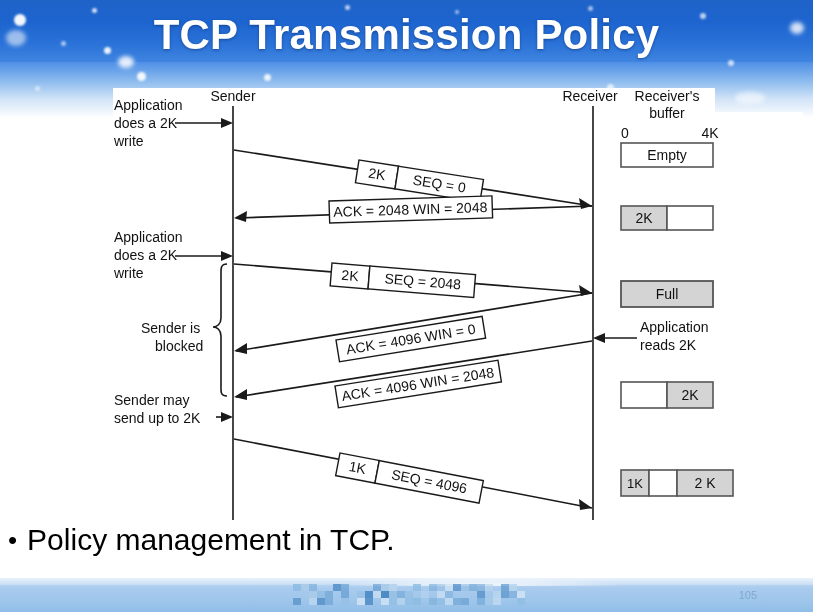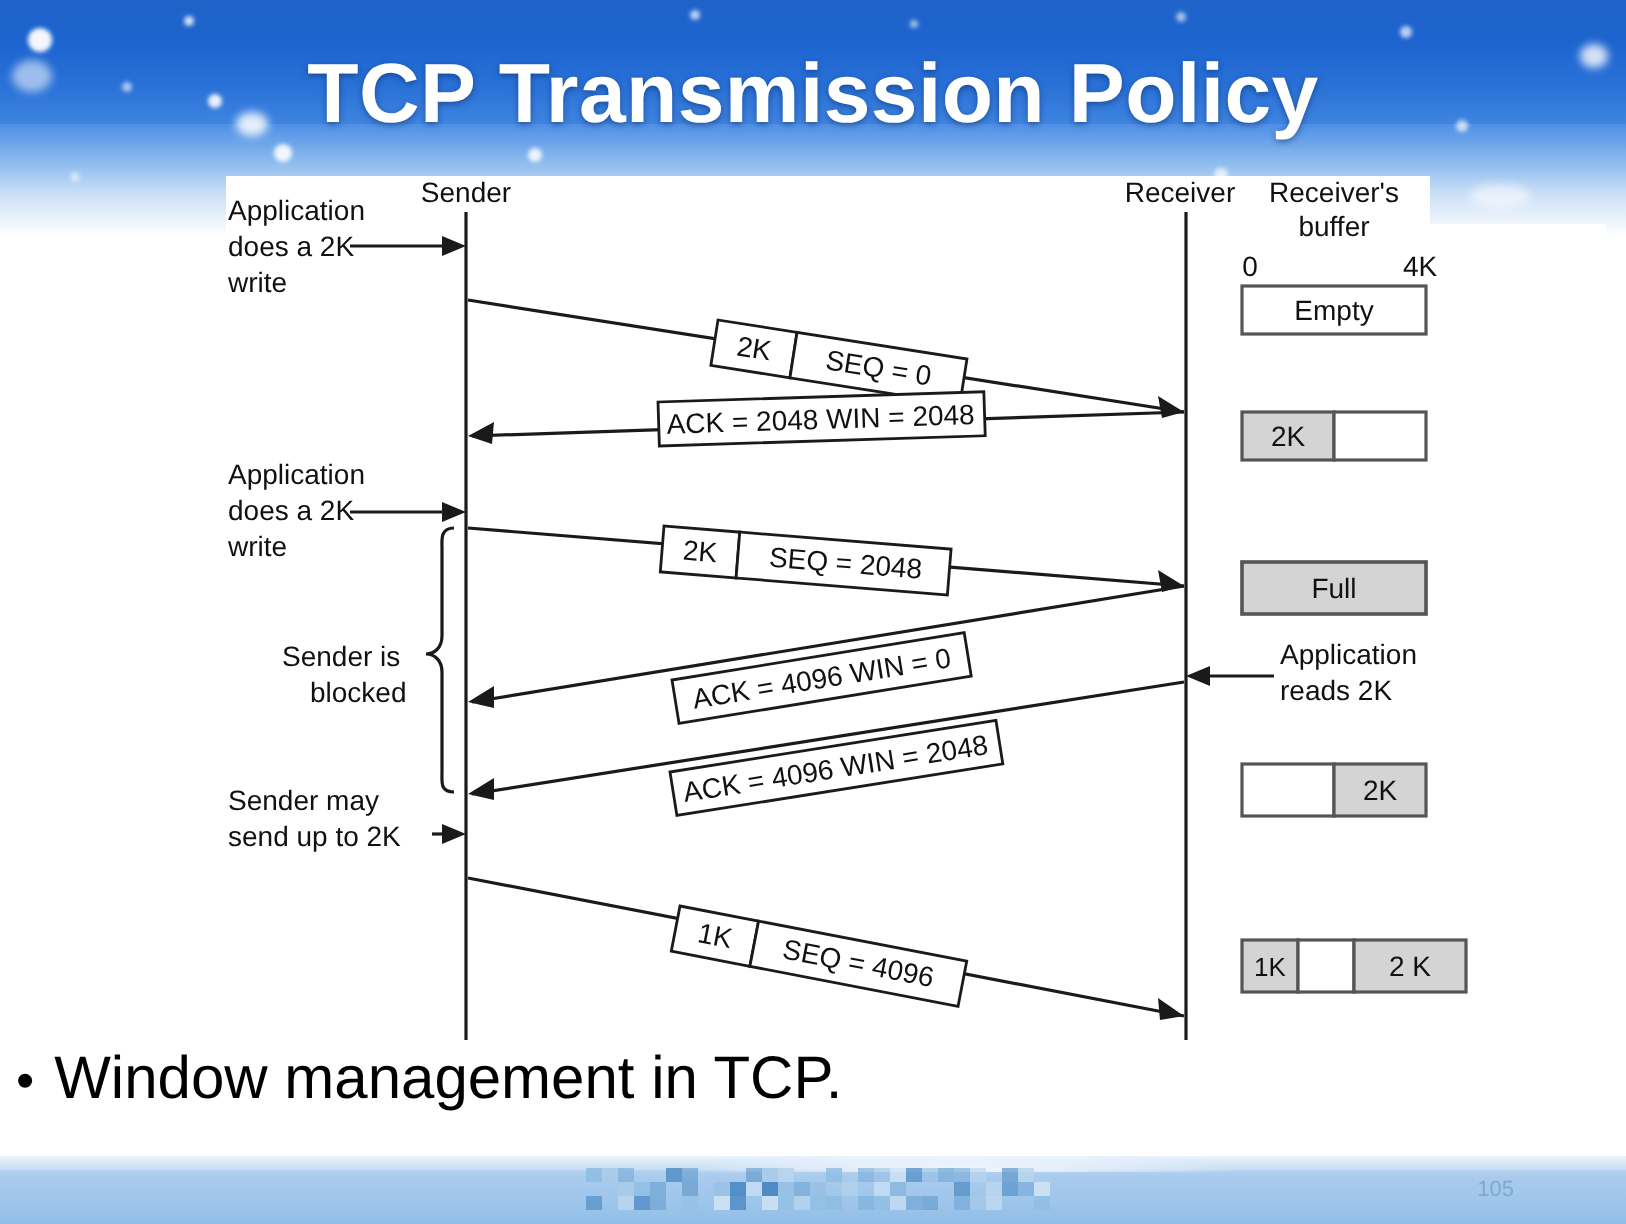--- a/index.html
+++ b/index.html
@@ -18,21 +18,20 @@
   .hdr-fade{
     position:absolute;left:0;top:62px;width:813px;height:56px;
     background:linear-gradient(180deg,#4e8fe6 0%,#8ebcee 35%,#cfe2f7 65%,#ffffff 100%);
   }
   .hdr-title{
     position:absolute;left:0;top:8px;width:813px;height:54px;
     text-align:center;color:#ffffff;font-size:42px;font-weight:bold;
     letter-spacing:.2px;line-height:54px;
     text-shadow:0 1px 3px rgba(10,40,95,.55);
     white-space:nowrap;
-    margin-top:12px;
   }
   .star{position:absolute;border-radius:50%;background:#ffffff;pointer-events:none;}
   .star.soft{filter:blur(1.1px);}
   .star.big{filter:blur(2.2px);}
 
   
   .fig-wrap{position:absolute;left:113px;top:88px;width:602px;height:436px;background:#ffffff;}
   .fig-wrap2{position:absolute;left:113px;top:112px;width:690px;height:412px;background:#ffffff;}
   .fig{position:absolute;left:113px;top:88px;width:690px;height:436px;}
   .fig svg{display:block;}
@@ -232,21 +231,21 @@
       <rect x="536" y="382" width="28" height="26" fill="#ffffff" stroke="#555" stroke-width="1.6"></rect>
       <rect x="564" y="382" width="56" height="26" fill="#d4d4d4" stroke="#555" stroke-width="1.6"></rect>
       <text id="b5a" x="522" y="400" text-anchor="middle" font-size="13" fill="#111">1K</text>
       <text id="b5c" x="592" y="400" text-anchor="middle" font-size="14" fill="#111">2 K</text>
     </g>
   </svg>
   </div>
 
   <div class="bullet-row">
     <span class="bullet-dot">•</span>
-    <span>Window management in TCP.</span>
+    <span>Policy management in TCP.</span>
   </div>
 
   <div class="footer"></div>
   <div class="footer-hl"></div>
   <div class="footer-curve"></div>
   <div class="footer-pix" id="footer-pix">
       <i style="left: 8px; top: 0px; width: 8px; height: 7px; background: rgb(142, 189, 226); opacity: 0.9;"></i>
       <i style="left: 16px; top: 0px; width: 8px; height: 7px; background: rgb(169, 203, 232); opacity: 0.91;"></i>
       <i style="left: 24px; top: 0px; width: 8px; height: 7px; background: rgb(127, 176, 219); opacity: 0.72;"></i>
       <i style="left: 48px; top: 0px; width: 8px; height: 7px; background: rgb(94, 151, 204); opacity: 0.97;"></i>

